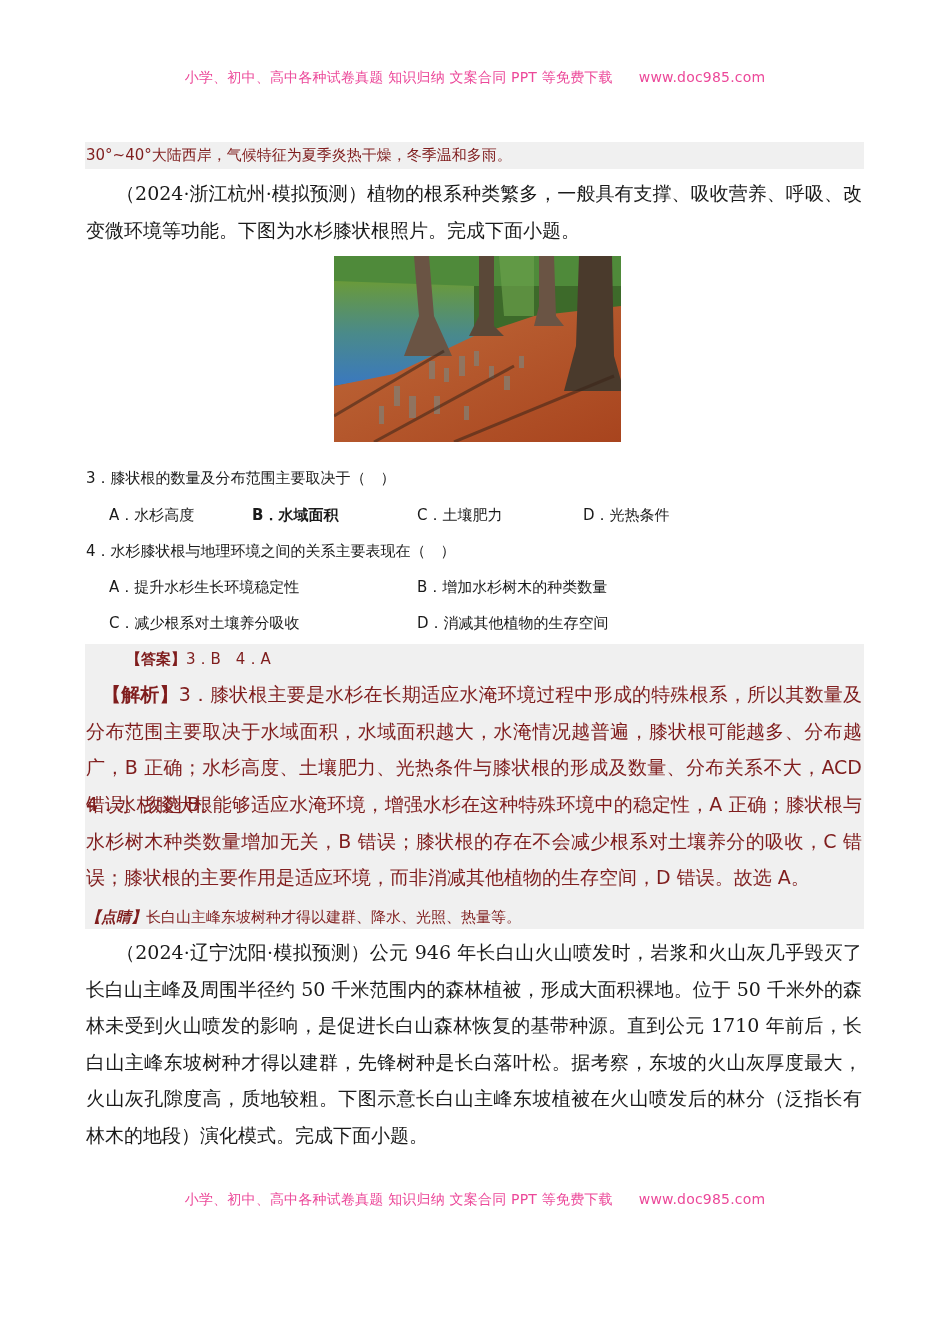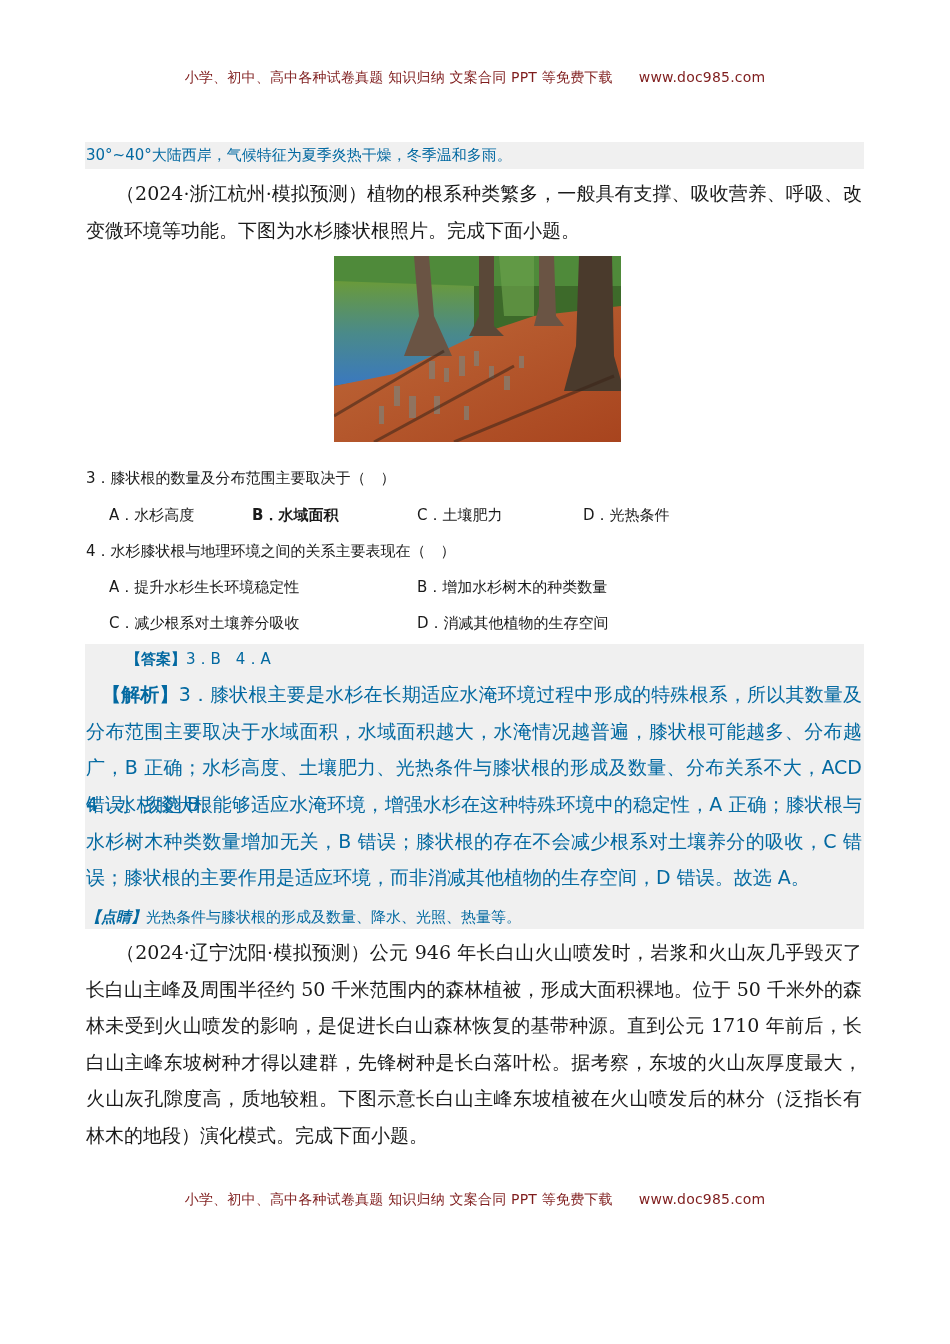--- a/index.html
+++ b/index.html
@@ -1,24 +1,24 @@
 <!DOCTYPE html>
 <html><head>
 <meta charset="utf-8">
 <style>
   html, body { margin: 0; padding: 0; background: #ffffff; }
   body { width: 950px; height: 1344px; position: relative; overflow: hidden;
          font-family: "DejaVu Serif", "Liberation Serif", serif; color: #1a1a1a; }
   .hdr, .ftr { position: absolute; left: 0; width: 950px; text-align: center;
-         font-family: "DejaVu Sans", "Liberation Sans", sans-serif; font-size: 14px; color: #7f1d1d; letter-spacing: 0.2px; }
+         font-family: "DejaVu Sans", "Liberation Sans", sans-serif; font-size: 14px; color: #ec4899; letter-spacing: 0.2px; }
   .hdr { top: 69px; }
   .ftr { top: 1191px; }
   .hdr .url, .ftr .url { margin-left: 26px; }
   .shade { position: absolute; left: 85px; width: 779px; background: #f0f0f0; }
-  .red { color: #0369a1; font-family: "DejaVu Sans", "Liberation Sans", sans-serif; }
+  .red { color: #7f1d1d; font-family: "DejaVu Sans", "Liberation Sans", sans-serif; }
   .line { position: absolute; left: 86px; font-size: 15px; white-space: nowrap; }
   .para { position: absolute; left: 86px; width: 776px; font-size: 19px; line-height: 36.5px; text-align: justify; text-align-last: left; }
   .indent { text-indent: 30px; }
   .photo { position: absolute; left: 334px; top: 256px; width: 287px; height: 186px; overflow: hidden; }
   .opt { position: absolute; font-size: 15px; white-space: nowrap; font-family: "DejaVu Sans", "Liberation Sans", sans-serif; }
   .q { font-family: "DejaVu Sans", "Liberation Sans", sans-serif; }
 </style>
 </head>
 <body>
 
@@ -89,20 +89,20 @@
 
 <div class="shade" style="top:644px;height:285px;"></div>
 <div class="line red" style="top:650px;margin-left:40px;">
   <span style="font-weight:bold;">【答案】</span><span>3．B　4．A</span>
 </div>
 <div class="para red" style="top:676px;">
   <span style="font-weight:bold;margin-left:16px;">【解析】</span><span>3．膝状根主要是水杉在长期适应水淹环境过程中形成的特殊根系，所以其数量及分布范围主要取决于水域面积，水域面积越大，水淹情况越普遍，膝状根可能越多、分布越广，B 正确；水杉高度、土壤肥力、光热条件与膝状根的形成及数量、分布关系不大，ACD 错误。故选 B。</span>
 </div>
 <div class="para red" style="top:786px;">4．水杉膝状根能够适应水淹环境，增强水杉在这种特殊环境中的稳定性，A 正确；膝状根与水杉树木种类数量增加无关，B 错误；膝状根的存在不会减少根系对土壤养分的吸收，C 错误；膝状根的主要作用是适应环境，而非消减其他植物的生存空间，D 错误。故选 A。</div>
 <div class="line red" style="top:908px;">
-  <span style="font-weight:bold;font-style:italic;">【点睛】</span><span>光热条件与膝状根的形成及数量、降水、光照、热量等。</span>
+  <span style="font-weight:bold;font-style:italic;">【点睛】</span><span>长白山主峰东坡树种才得以建群、降水、光照、热量等。</span>
 </div>
 
 <div class="para indent" style="top:934px;">（2024·辽宁沈阳·模拟预测）公元 946 年长白山火山喷发时，岩浆和火山灰几乎毁灭了长白山主峰及周围半径约 50 千米范围内的森林植被，形成大面积裸地。位于 50 千米外的森林未受到火山喷发的影响，是促进长白山森林恢复的基带种源。直到公元 1710 年前后，长白山主峰东坡树种才得以建群，先锋树种是长白落叶松。据考察，东坡的火山灰厚度最大，火山灰孔隙度高，质地较粗。下图示意长白山主峰东坡植被在火山喷发后的林分（泛指长有林木的地段）演化模式。完成下面小题。</div>
 
 <div class="ftr">
   <span>小学、初中、高中各种试卷真题  知识归纳  文案合同  PPT 等免费下载</span><span class="url">www.doc985.com</span>
 </div>
 
 </body></html>

